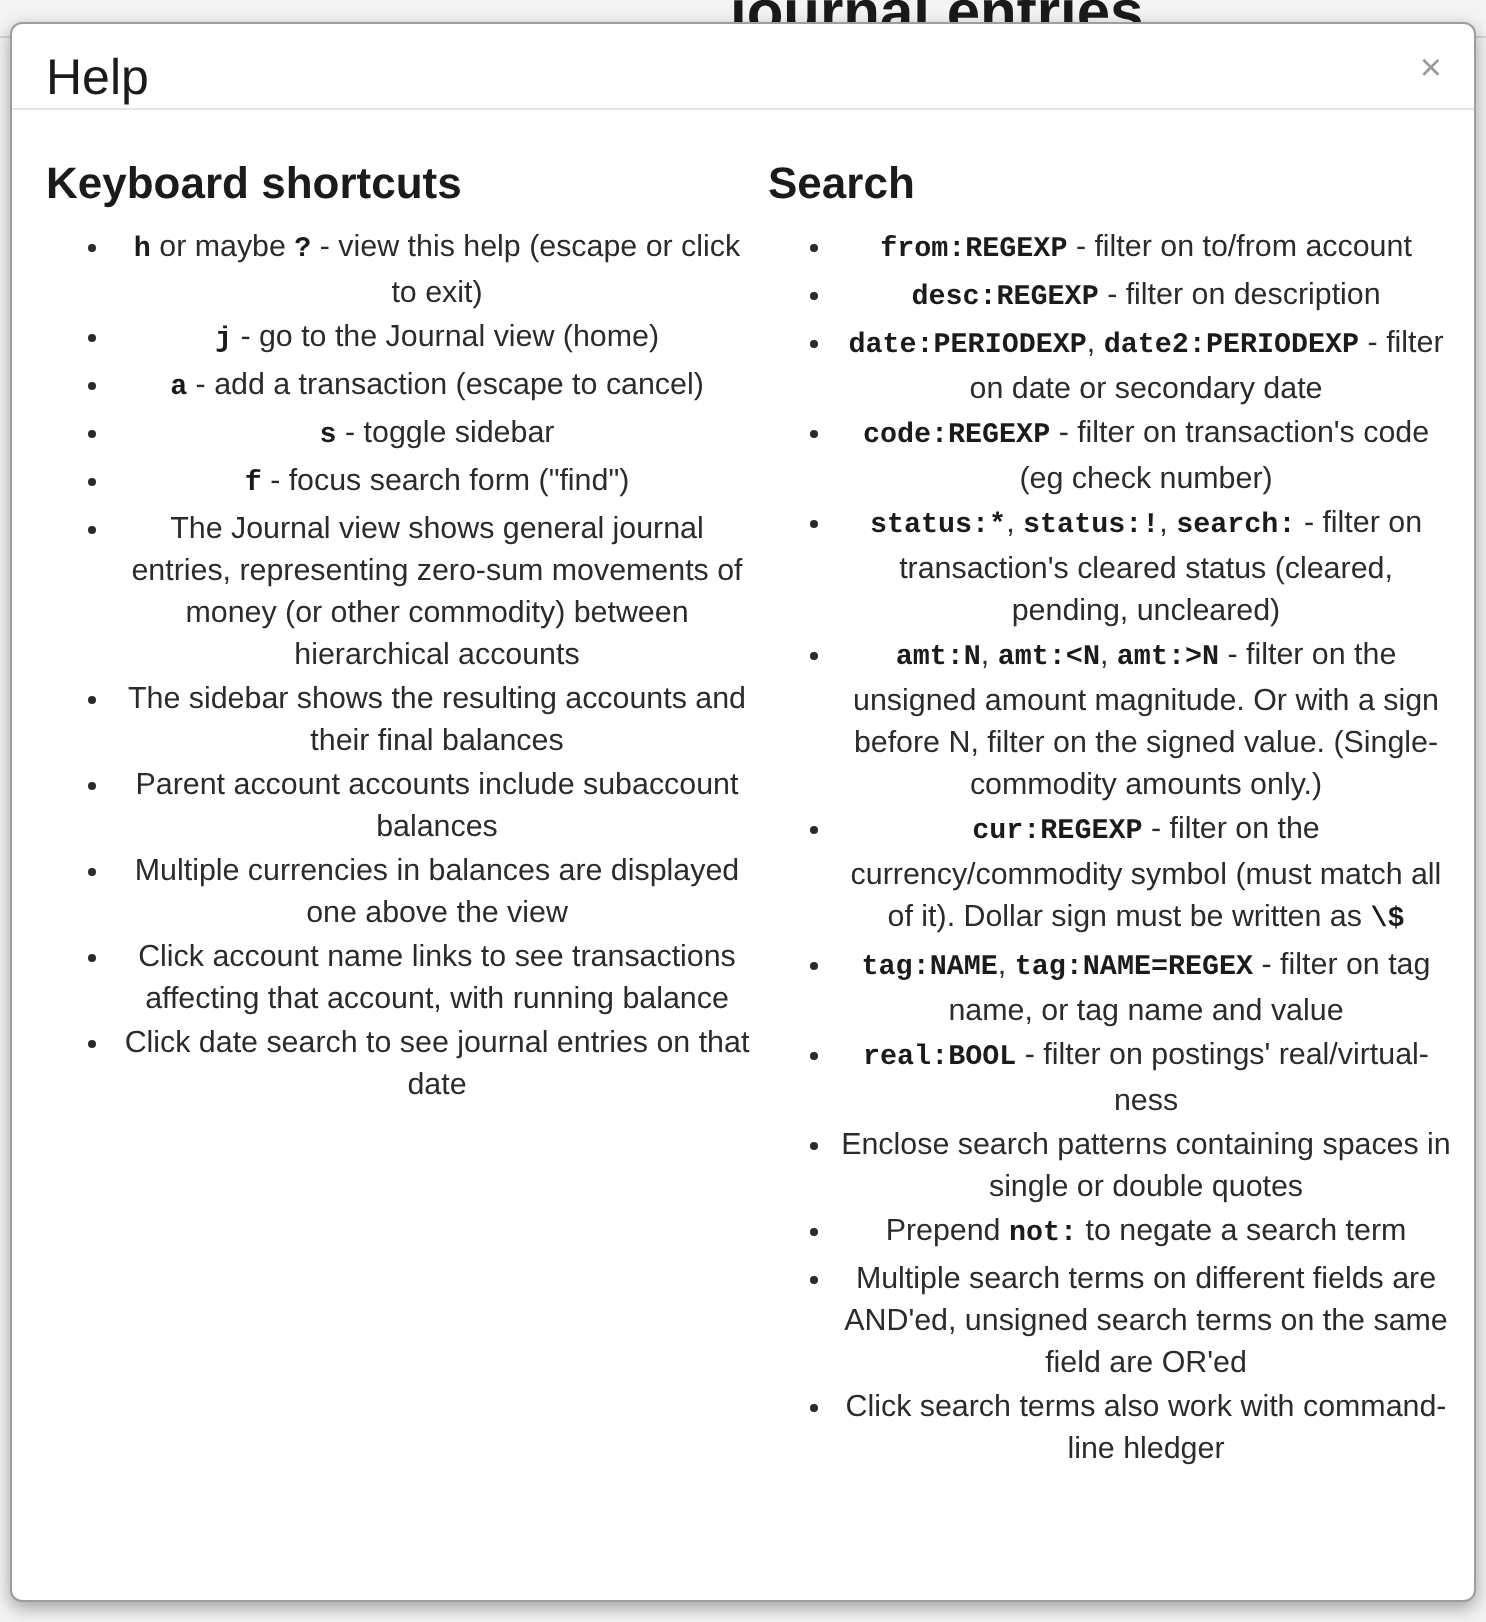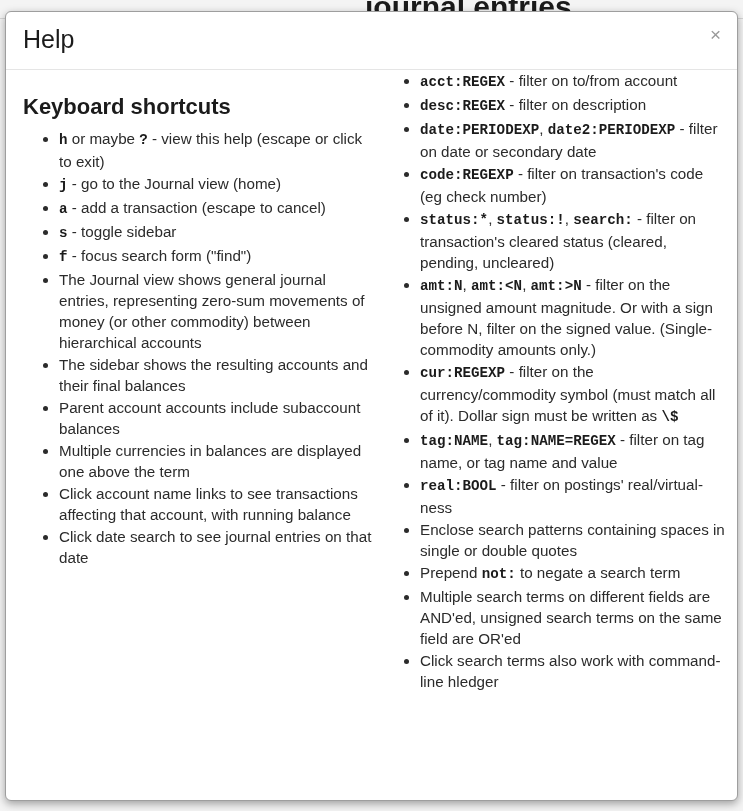--- a/index.html
+++ b/index.html
@@ -56,21 +56,21 @@
     height: 790px;
     background: #ffffff;
     border: 1px solid #9e9e9e;
     border-radius: 6px;
     box-shadow: 0 3px 9px rgba(0,0,0,0.35);
     box-sizing: border-box;
     overflow: hidden;
   }
   .modal-header {
     position: relative;
-    height: 58px;
+    height: 43px;
     border-bottom: 1px solid #e5e5e5;
     box-sizing: border-box;
   }
   .modal-title {
     position: absolute;
     left: 17px;
     top: 14px;
     font-size: 25px;
     color: #1b1b1b;
     font-weight: normal;
@@ -110,20 +110,21 @@
     font-size: 22px;
     font-weight: bold;
     color: #1b1b1b;
     margin: 24px 0 8px 0;
     font-family: "Liberation Sans", sans-serif;
   }
   ul.helplist {
     margin: 0 0 0 0;
     padding-left: 36px;
     list-style-type: disc;
+    text-align: center;
   }
   ul.helplist li {
     font-size: 15.2px;
     line-height: 21px;
     color: #2b2b2b;
     margin-bottom: 1px;
   }
   code, .kbd {
     font-family: "Liberation Mono", monospace;
     font-weight: bold;
@@ -152,29 +153,30 @@
           <li><code>h</code> or maybe <code>?</code> - view this help (escape or click to exit)</li>
           <li><code>j</code> - go to the Journal view (home)</li>
           <li><code>a</code> - add a transaction (escape to cancel)</li>
           <li><code>s</code> - toggle sidebar</li>
           <li><code>f</code> - focus search form ("find")</li>
         </ul>
       <ul class="helplist">
           <li>The Journal view shows general journal entries, representing zero-sum movements of money (or other commodity) between hierarchical accounts</li>
           <li>The sidebar shows the resulting accounts and their final balances</li>
           <li>Parent account accounts include subaccount balances</li>
-          <li>Multiple currencies in balances are displayed one above the term</li>
+          <li>Multiple currencies in balances are displayed one above the view</li>
           <li>Click account name links to see transactions affecting that account, with running balance</li>
           <li>Click date search to see journal entries on that date</li>
         </ul>
     </div>
     <div class="col col-right">
+      <h4 class="section">Search</h4>
       <ul class="helplist">
-          <li><code>acct:REGEX</code> - filter on to/from account</li>
-          <li><code>desc:REGEX</code> - filter on description</li>
+          <li><code>from:REGEXP</code> - filter on to/from account</li>
+          <li><code>desc:REGEXP</code> - filter on description</li>
           <li><code>date:PERIODEXP</code>, <code>date2:PERIODEXP</code> - filter on date or secondary date</li>
           <li><code>code:REGEXP</code> - filter on transaction's code (eg check number)</li>
           <li><code>status:*</code>, <code>status:!</code>, <code>search:</code> - filter on transaction's cleared status (cleared, pending, uncleared)</li>
           <li><code>amt:N</code>, <code>amt:&lt;N</code>, <code>amt:&gt;N</code> - filter on the unsigned amount magnitude. Or with a sign before N, filter on the signed value. (Single-commodity amounts only.)</li>
           <li><code>cur:REGEXP</code> - filter on the currency/commodity symbol (must match all of it). Dollar sign must be written as <code>\$</code></li>
           <li><code>tag:NAME</code>, <code>tag:NAME=REGEX</code> - filter on tag name, or tag name and value</li>
           <li><code>real:BOOL</code> - filter on postings' real/virtual-ness</li>
           <li>Enclose search patterns containing spaces in single or double quotes</li>
           <li>Prepend <code>not:</code> to negate a search term</li>
           <li>Multiple search terms on different fields are AND'ed, unsigned search terms on the same field are OR'ed</li>

